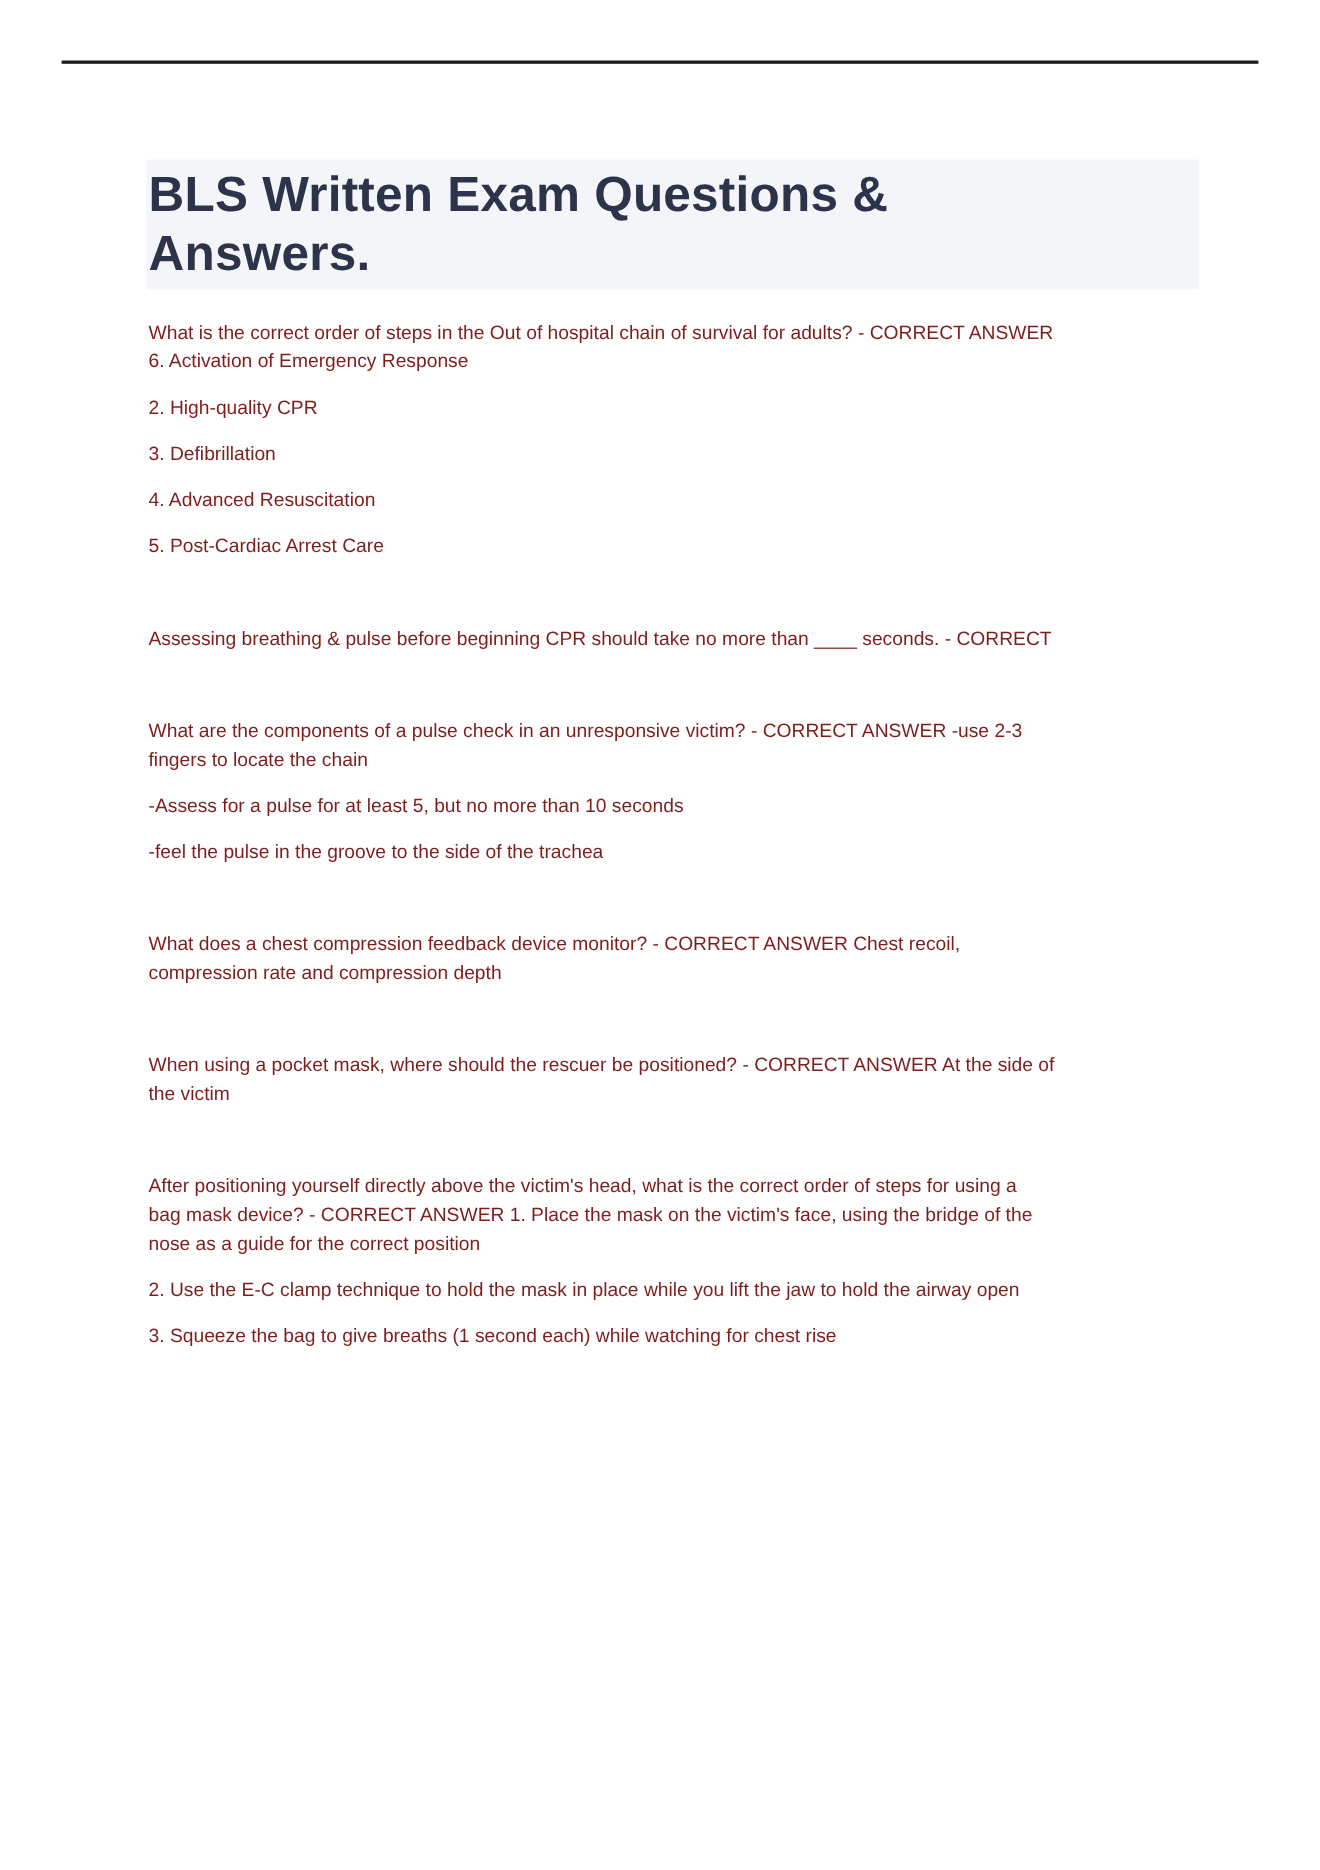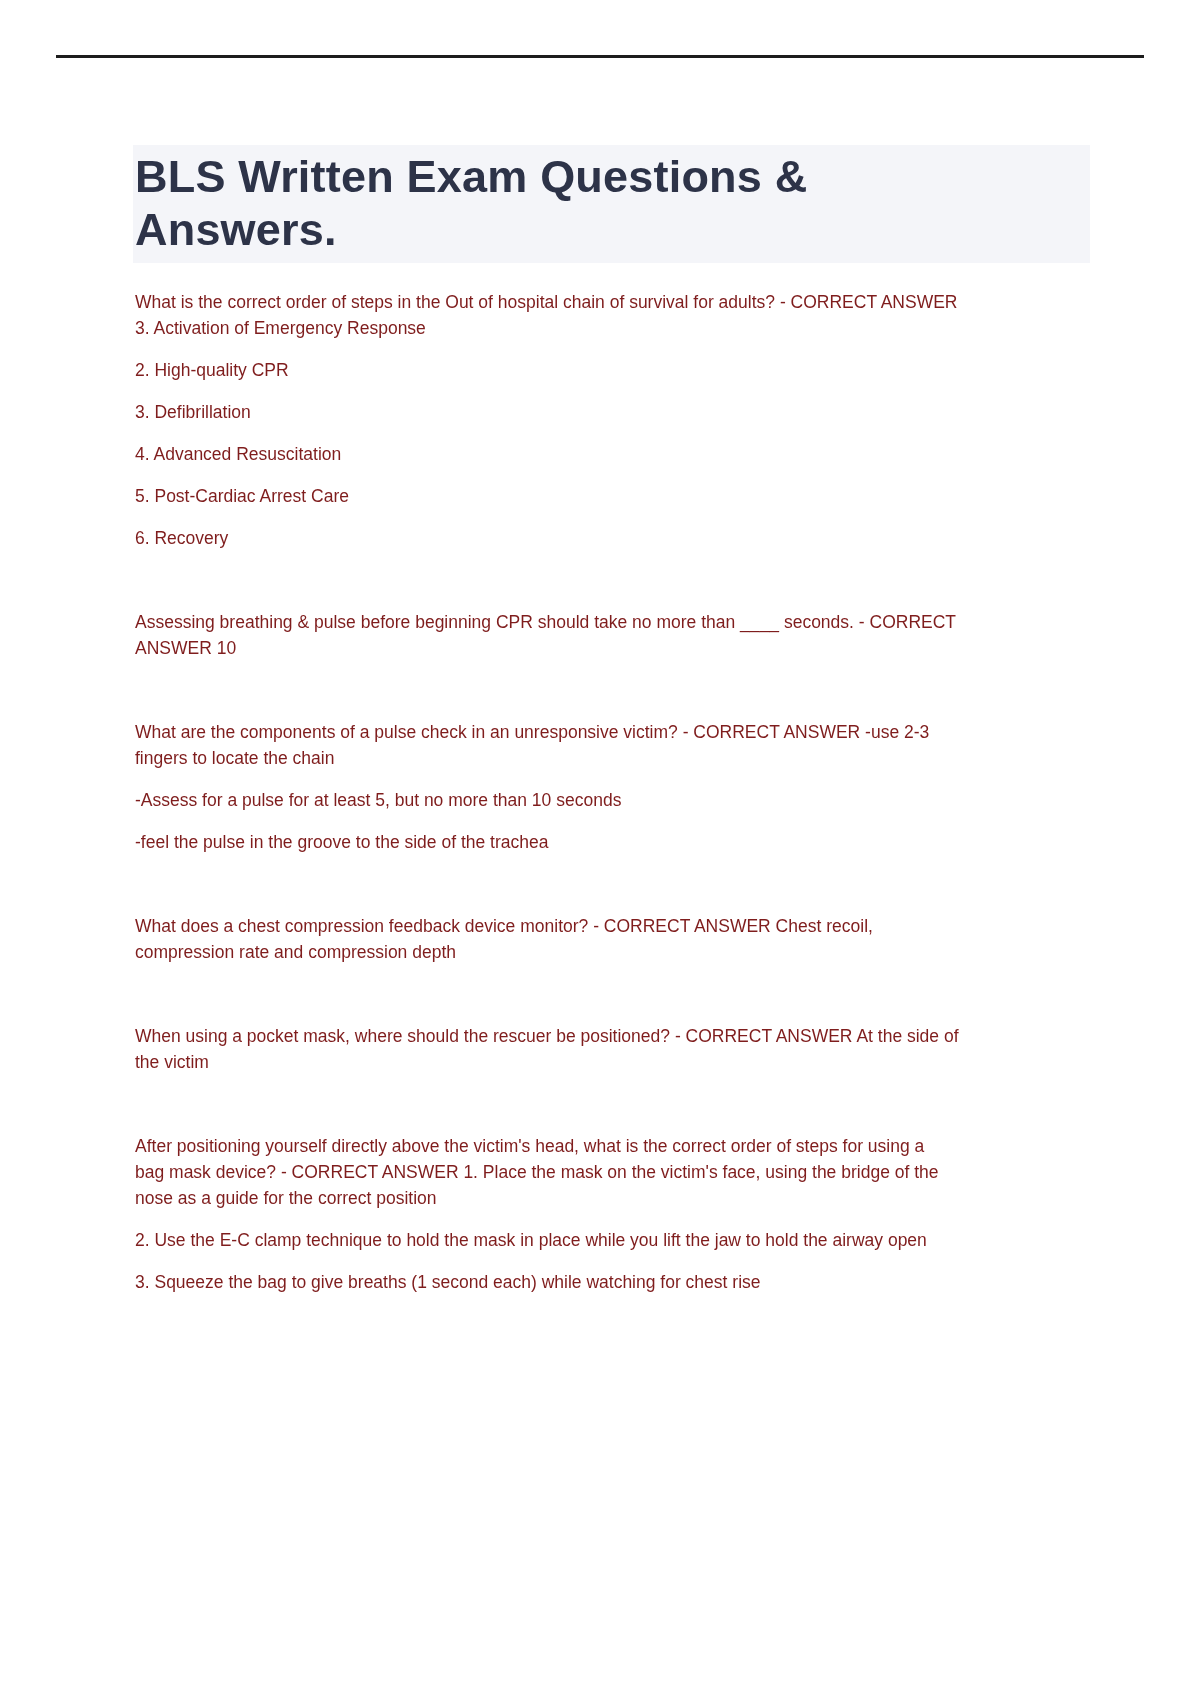--- a/index.html
+++ b/index.html
@@ -56,46 +56,42 @@
 
     <div class="doc-title">
       <span class="tline">BLS Written Exam Questions &amp;</span>
       <span class="tline">Answers.</span>
     </div>
 
     <div class="body-text">
 
       <p>
         <span class="line">What is the correct order of steps in the Out of hospital chain of survival for adults? - CORRECT ANSWER</span>
-        <span class="line">3. Activation of Emergency Response</span>
+        <span class="line">6. Activation of Emergency Response</span>
       </p>
 
       <p>
         <span class="line">2. High-quality CPR</span>
       </p>
 
       <p>
         <span class="line">3. Defibrillation</span>
       </p>
 
       <p>
         <span class="line">4. Advanced Resuscitation</span>
       </p>
 
       <p>
         <span class="line">5. Post-Cardiac Arrest Care</span>
       </p>
 
-      <p>
-        <span class="line">6. Recovery</span>
-      </p>
 
       <p class="qgap">
         <span class="line">Assessing breathing &amp; pulse before beginning CPR should take no more than ____ seconds. - CORRECT</span>
-        <span class="line">ANSWER 10</span>
       </p>
 
       <p class="qgap">
         <span class="line">What are the components of a pulse check in an unresponsive victim? - CORRECT ANSWER -use 2-3</span>
         <span class="line">fingers to locate the chain</span>
       </p>
 
       <p>
         <span class="line">-Assess for a pulse for at least 5, but no more than 10 seconds</span>
       </p>

